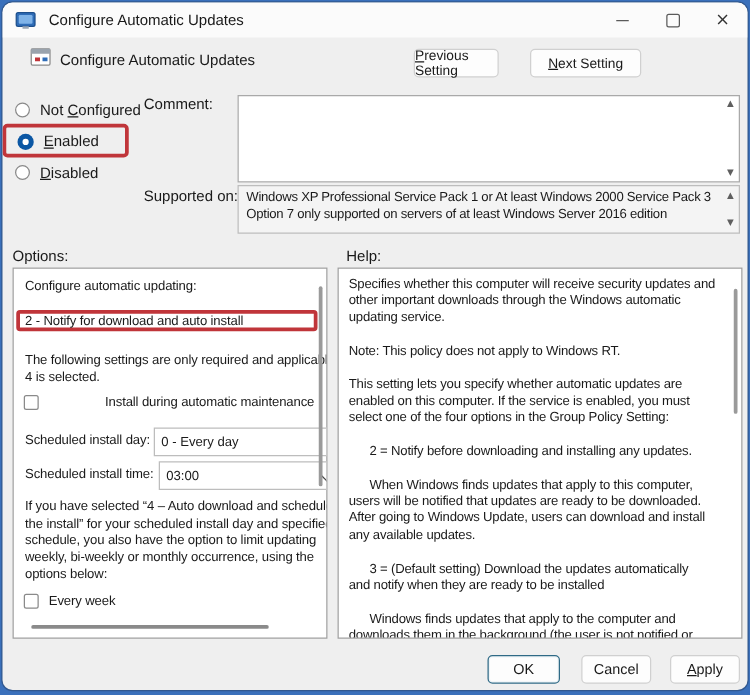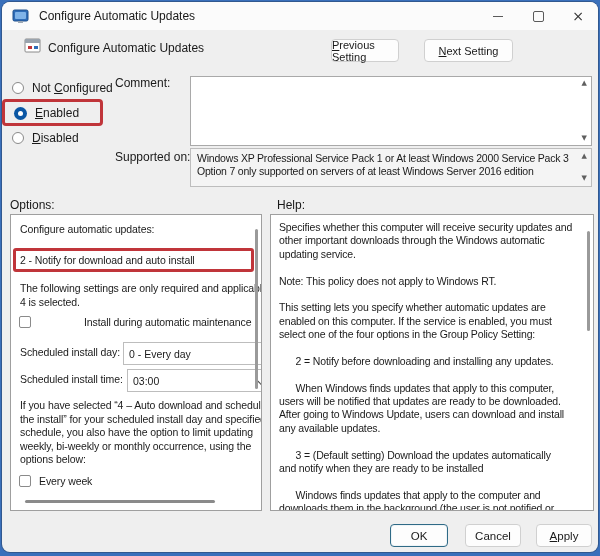--- a/index.html
+++ b/index.html
@@ -61,21 +61,21 @@
   .panel{
     position:absolute;background:#fff;border:1px solid #9f9f9f;box-sizing:border-box;overflow:hidden;
   }
   .options-panel{left:8px;top:212px;width:252px;height:297px;}
   .help-panel{left:268px;top:212px;width:324px;height:297px;}
   .opt-abs{position:absolute;font-size:10.5px;letter-spacing:-0.1px;white-space:pre;}
   .combo{
     position:absolute;background:#fff;border:1px solid #bdbdbd;box-sizing:border-box;
     font-size:10.5px;display:flex;align-items:center;padding-left:5px;
   }
-  .red-combo-wrap{left:2px;top:33px;width:241px;height:24px;border:3px solid #c0353a;border-radius:3px;position:absolute;box-sizing:border-box;background:#fff;display:flex;align-items:center;text-align:right;}
+  .red-combo-wrap{left:2px;top:33px;width:241px;height:17px;border:3px solid #c0353a;border-radius:3px;position:absolute;box-sizing:border-box;background:#fff;display:flex;align-items:center;text-align:right;}
   .red-combo-wrap .val{font-size:10.5px;letter-spacing:-0.1px;padding-left:4px;white-space:pre;}
   .cb-row{position:absolute;display:flex;align-items:center;}
   .cbx{width:12px;height:12px;border:1px solid #8a8a8a;border-radius:2px;background:#fff;flex:none;box-sizing:border-box;}
   .cb-label{margin-left:8px;font-size:10.5px;letter-spacing:-0.1px;white-space:pre;}
   .chev{width:6px;height:6px;border-right:1.3px solid #444;border-bottom:1.3px solid #444;transform:rotate(45deg);position:absolute;right:9px;top:7px;}
   .tlines{}
   .tline{white-space:pre;overflow:hidden;}
   .opt-lines .tline{height:13.5px;font-size:10.5px;letter-spacing:-0.1px;}
   .help-lines{position:absolute;left:8px;top:6px;right:14px;bottom:0;overflow:hidden;}
   .help-lines .tline{height:13.4px;font-size:10.5px;letter-spacing:-0.15px;}
@@ -165,21 +165,21 @@
         <div class="tline">Option 7 only supported on servers of at least Windows Server 2016 edition</div>
       </div>
     <span class="scroll-arrow" style="right:4px;top:4px;">▲</span>
     <span class="scroll-arrow" style="right:4px;bottom:4px;">▼</span>
   </div>
 
   <span class="fld-label" style="left:8px;top:196px;">Options:</span>
   <span class="fld-label" style="left:275px;top:196px;">Help:</span>
 
   <div class="panel options-panel">
-    <span class="opt-abs" style="left:9px;top:8px;">Configure automatic updates:</span>
+    <span class="opt-abs" style="left:9px;top:8px;">Configure automatic updating:</span>
     <div class="red-combo-wrap">
       <span class="val">2 - Notify for download and auto install</span>
     </div>
     <div class="tlines opt-lines" style="position:absolute;left:9px;top:67px;width:400px;">
         <div class="tline">The following settings are only required and applicable if</div>
         <div class="tline">4 is selected.</div>
       </div>
     <div class="cb-row" style="left:8px;top:101px;gap:45px;">
       <span class="cbx"></span>
       <span class="cb-label">Install during automatic maintenance</span>

